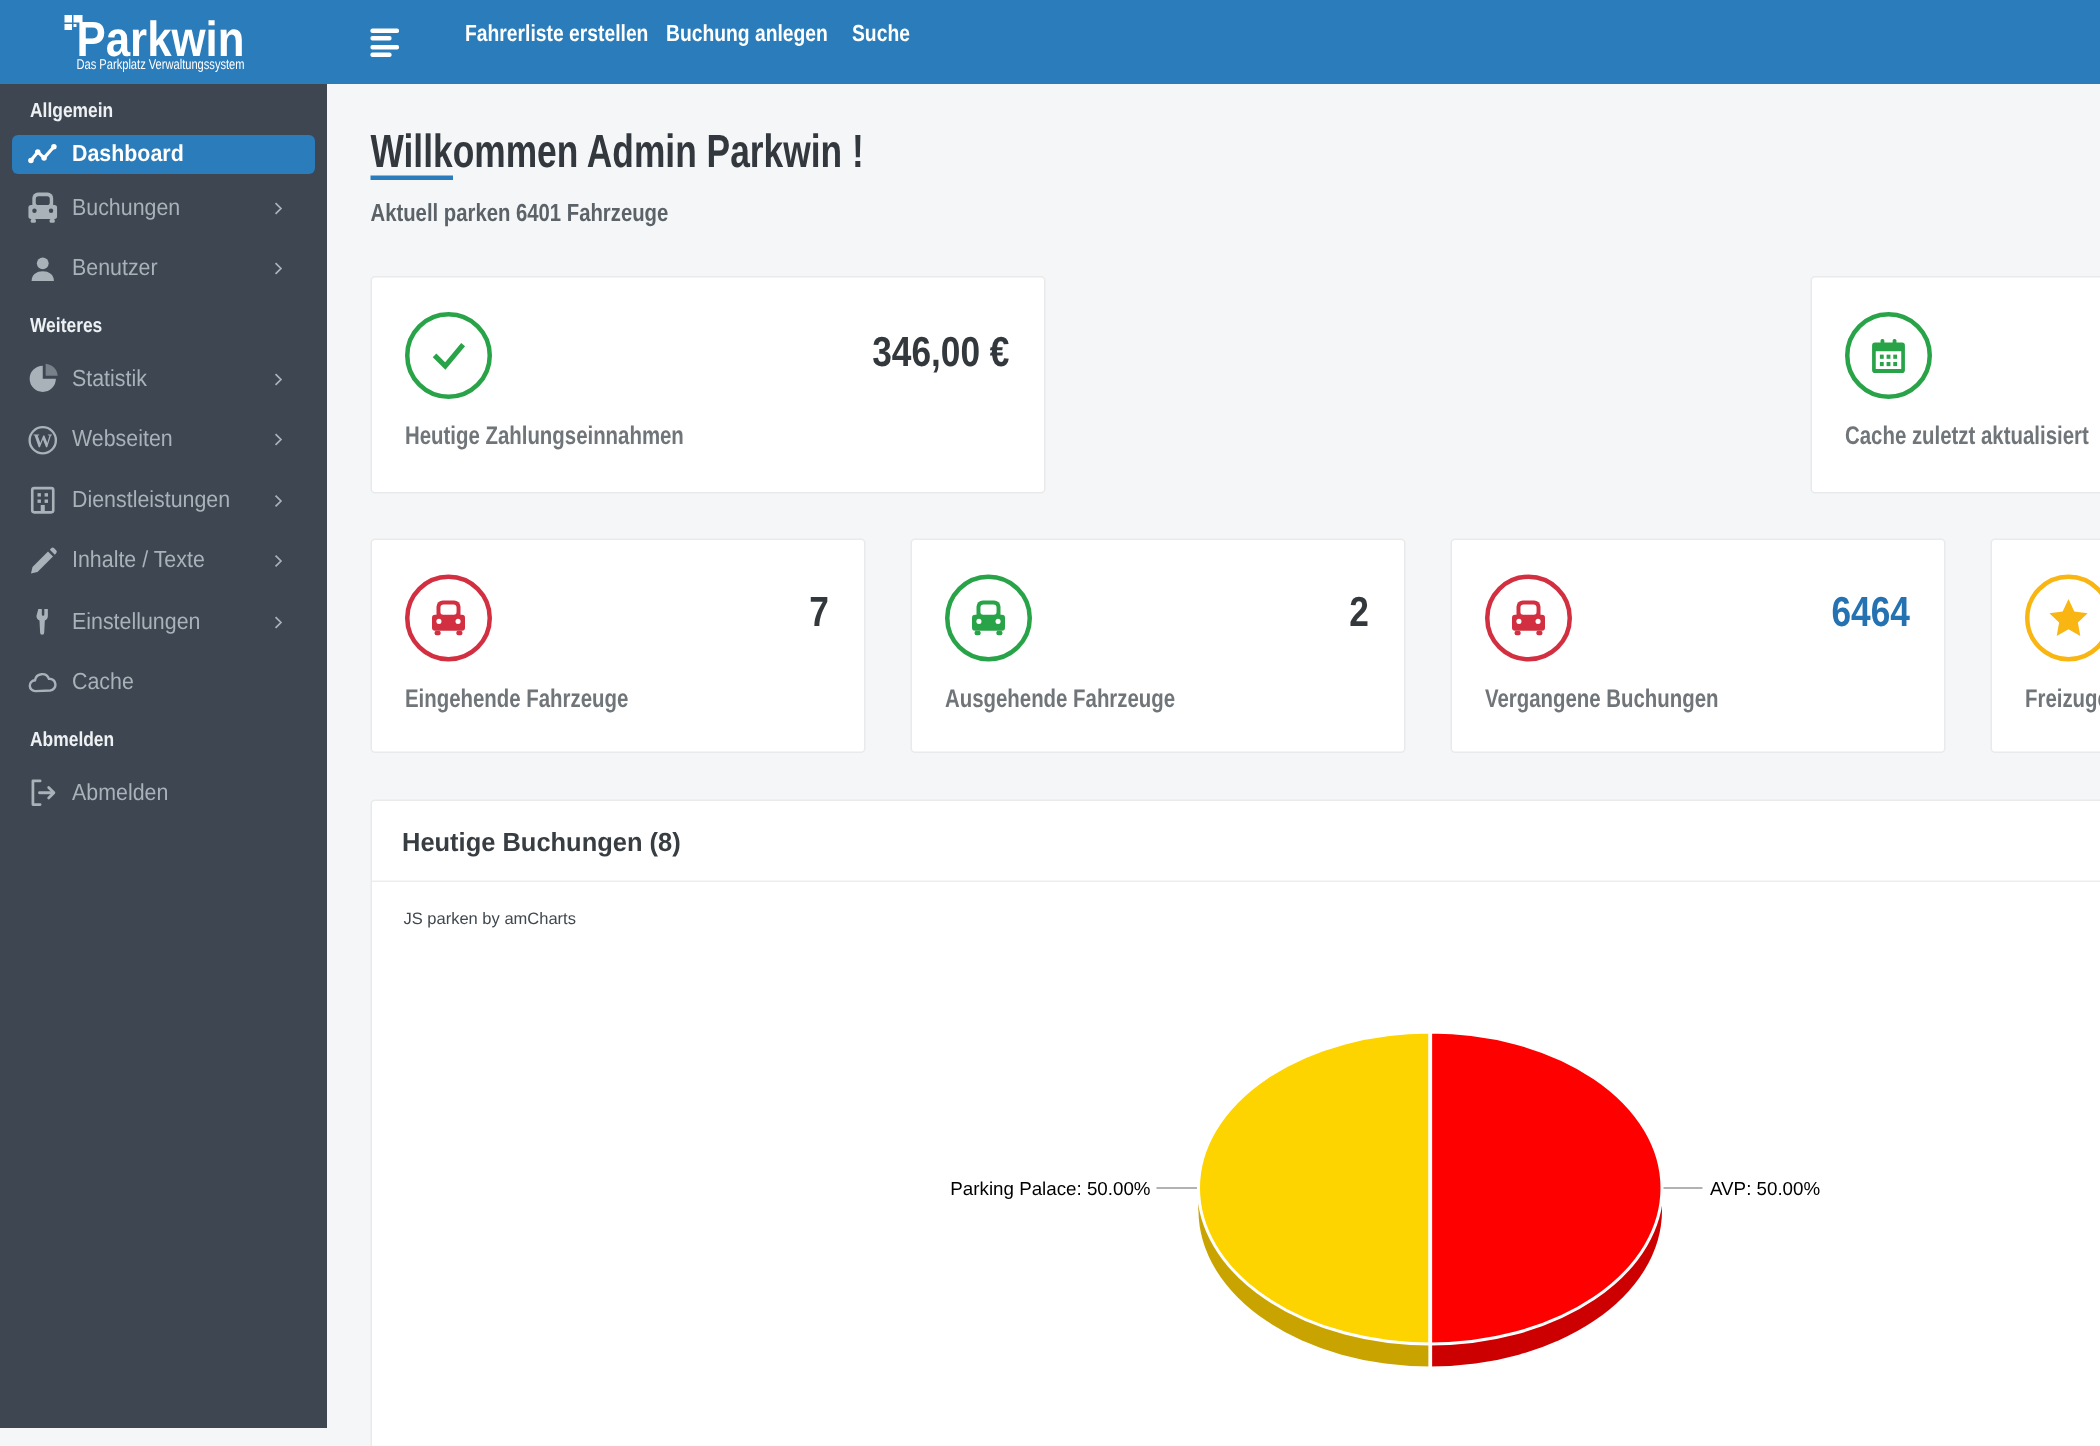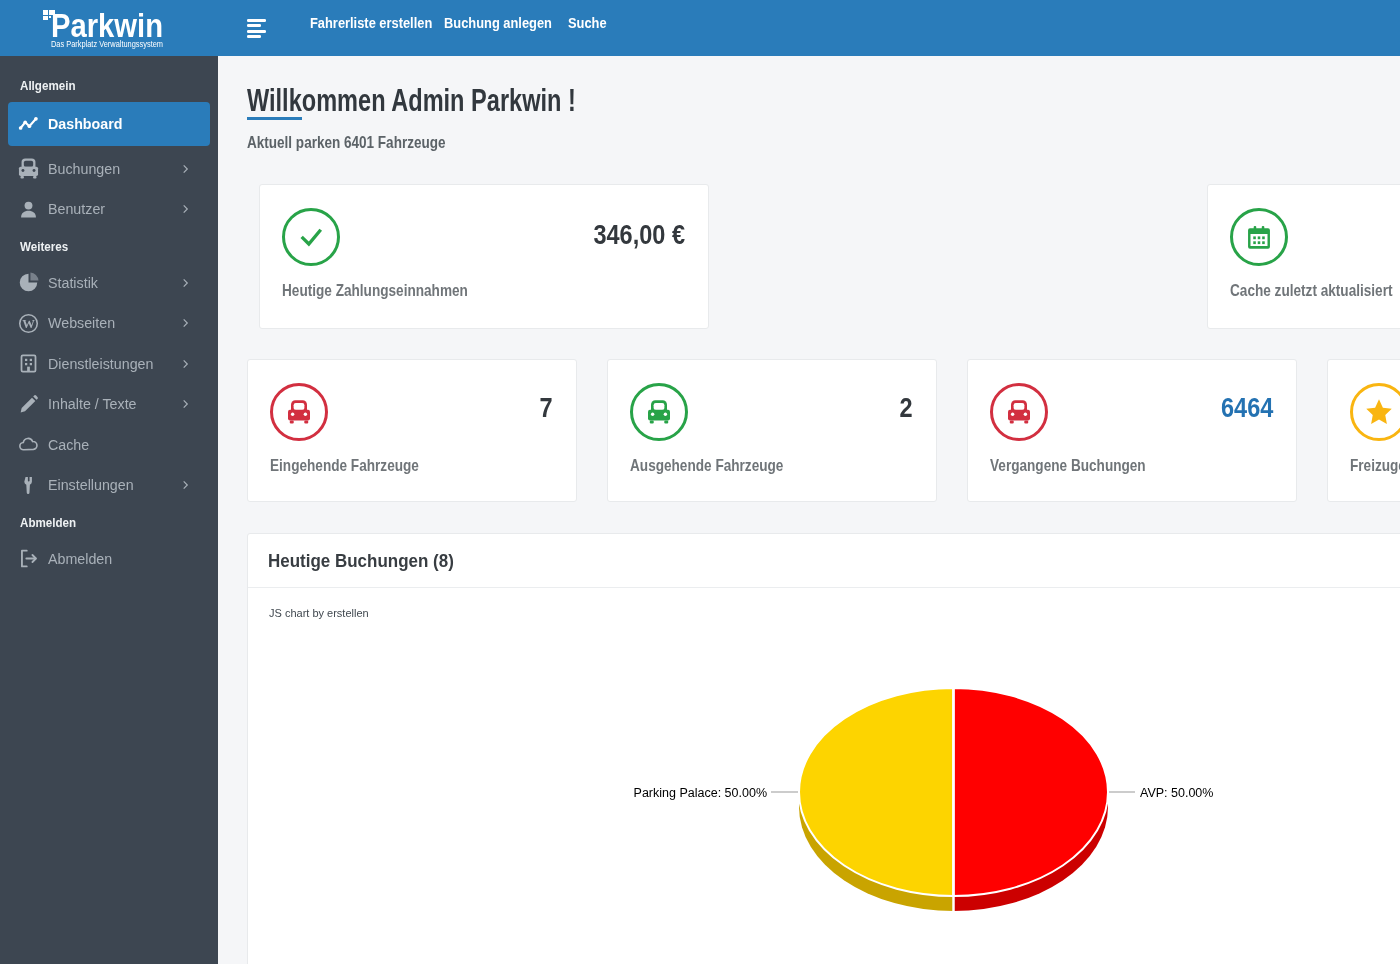--- a/index.html
+++ b/index.html
@@ -6,29 +6,29 @@
 * { margin:0; padding:0; box-sizing:border-box; }
 html,body { width:1400px; height:964px; overflow:hidden; font-family:"Liberation Sans", sans-serif; background:#f5f6f8; }
 .topbar { position:absolute; left:0; top:0; width:1400px; height:56px; background:#2a7cba; z-index:5;text-align:center; }
 .logo { position:absolute; left:51px; top:0; color:#fff; }
 .logo .sq { position:absolute; background:#fff; }
 .logo .name { position:absolute; left:0; top:9px; font-size:33px; font-weight:bold; line-height:1; white-space:nowrap; transform:scaleX(0.885); transform-origin:0 0; }
 .logo .tag { position:absolute; left:0; top:38.5px; font-size:9.5px; line-height:1; white-space:nowrap; transform:scaleX(0.78); transform-origin:0 0; }
 .burger { position:absolute; left:247px; top:19px; }
 .burger div { background:#fff; height:3.1px; border-radius:1.2px; margin-bottom:2.3px; }
 .topnav a { position:absolute; top:12px; color:#fff; font-size:15.5px; font-weight:bold; line-height:1.4; white-space:nowrap; transform:scaleX(0.83); transform-origin:0 50%; }
-.sidebar { position:absolute; left:0; top:56px; width:218px; height:908px; background:#3d4651; padding-top:13px; }
+.sidebar { position:absolute; left:0; top:44px; width:218px; height:908px; background:#3d4651; padding-top:13px; }
 .sec { height:33px; display:flex; align-items:center; padding-left:20px; color:#eef1f3; font-size:13.5px; font-weight:bold; }
 .sec span { transform:scaleX(0.86); transform-origin:0 50%; }
 .item { height:40.5px; display:flex; align-items:center; padding-left:18px; color:#a9b1b9; font-size:15.5px; position:relative; }
 .item .txt { transform:scaleX(0.92); transform-origin:0 50%; white-space:nowrap; }
 .item svg { width:21px; height:21px; margin-right:9px; flex:0 0 21px; }
 .item .chev { position:absolute; right:28px; top:0; height:100%; display:flex; align-items:center; }
 .item .chev svg { width:9px; height:10px; margin:0; flex:none; }
-.item.active { background:#2a7cba; border-radius:4px; margin:0 8px 2.5px 8px; padding-left:10px; color:#fff; height:44px; font-weight:bold; }
+.item.active { background:#2a7cba; border-radius:4px; margin:0 8px 2.5px 8px; padding-left:10px; color:#fff; height:26px; font-weight:bold; }
 .main { position:absolute; left:218px; top:56px; width:1182px; height:908px; background:#f5f6f8; overflow:hidden; }
 .content { position:absolute; left:29px; top:0; width:1410px; height:908px; }
 h1 { position:absolute; left:0; top:25.5px; font-size:31px; color:#32383e; line-height:1.2; white-space:nowrap; transform:scaleX(0.76); transform-origin:0 0; }
 .rule { position:absolute; left:0; top:61px; width:55px; height:3.2px; background:#2a7cba; }
 .sub { position:absolute; left:0; top:78.2px; font-size:16.5px; font-weight:bold; color:#5c6368; line-height:1; white-space:nowrap; transform:scaleX(0.82); transform-origin:0 0; }
 .card { position:absolute; background:#fff; border:1px solid #e8eaec; border-radius:3px; height:145px; }
 .r1 { top:128px; }
 .r2 { top:303px; height:143px; }
 .circ { position:absolute; left:22px; top:23px; width:58px; height:58px; border-radius:50%; border:3.2px solid; display:flex; align-items:center; justify-content:center; }
 .circ svg { width:30px; height:30px; }
@@ -141,35 +141,35 @@
         <path d="M17.4 2.8 l3.8 3.8 1-1 a1.6 1.6 0 0 0 0-2.3 l-1.5-1.5 a1.6 1.6 0 0 0-2.3 0 z"></path>
       </svg>
       <span class="txt">Inhalte / Texte</span>
       <span class="chev">
         <svg viewBox="0 0 10 10" fill="none" stroke="currentColor" stroke-width="1.3">
           <path d="M3 1 L7 5 L3 9"></path>
         </svg>
       </span>
     </div>
   <div class="item">
+      <svg viewBox="0 0 24 24" fill="currentColor">
+        <path d="M8.6 2.3 h2.7 v4.2 a0.95 0.95 0 0 0 1.9 0 V2.3 h2.7 v5.3 a3.7 3.7 0 0 1-2.3 3.4 l-0.5 9.3 a1.55 1.55 0 0 1-3.1 0 l-0.5-9.3 a3.7 3.7 0 0 1-2.3-3.4 z"></path>
+      </svg>
+      <span class="txt">Einstellungen</span>
+      <span class="chev">
+        <svg viewBox="0 0 10 10" fill="none" stroke="currentColor" stroke-width="1.3">
+          <path d="M3 1 L7 5 L3 9"></path>
+        </svg>
+      </span>
+    </div>
+  <div class="item">
       <svg viewBox="0 0 26 20" fill="none" stroke="currentColor" stroke-width="2">
         <path d="M7 16.5 a4.5 4.5 0 0 1-0.4-9 a6 6 0 0 1 11.5-1.2 a4.8 4.8 0 0 1 1 9.7 z"></path>
       </svg>
       <span class="txt">Cache</span>
-    </div>
-  <div class="item">
-      <svg viewBox="0 0 24 24" fill="currentColor">
-        <path d="M8.6 2.3 h2.7 v4.2 a0.95 0.95 0 0 0 1.9 0 V2.3 h2.7 v5.3 a3.7 3.7 0 0 1-2.3 3.4 l-0.5 9.3 a1.55 1.55 0 0 1-3.1 0 l-0.5-9.3 a3.7 3.7 0 0 1-2.3-3.4 z"></path>
-      </svg>
-      <span class="txt">Einstellungen</span>
-      <span class="chev">
-        <svg viewBox="0 0 10 10" fill="none" stroke="currentColor" stroke-width="1.3">
-          <path d="M3 1 L7 5 L3 9"></path>
-        </svg>
-      </span>
     </div>
   <div class="sec">
       <span>Abmelden</span>
     </div>
   <div class="item">
       <svg viewBox="0 0 24 24" fill="none" stroke="currentColor" stroke-width="2.1" stroke-linecap="round" stroke-linejoin="round">
         <path d="M10 3 H4.5 V21 H10"></path>
         <path d="M9.5 12 H20"></path>
         <path d="M16.5 8 L20.5 12 L16.5 16"></path>
       </svg>
@@ -195,21 +195,21 @@
     <a style="left:310px">Fahrerliste erstellen</a>
     <a style="left:444px">Buchung anlegen</a>
     <a style="left:568px">Suche</a>
   </div>
 </div>
 <div class="main">
 <div class="content">
   <h1>Willkommen Admin Parkwin !</h1>
   <div class="rule"></div>
   <div class="sub">Aktuell parken 6401 Fahrzeuge</div>
-  <div class="card r1" style="left:12px;width:450px">
+  <div class="card r1" style="left:0;width:450px">
     <div class="circ green">
           <svg style="width:26px;height:26px" viewBox="0 0 24 24" fill="none" stroke="currentColor" stroke-width="3.1" stroke-linecap="square">
             <path d="M4.5 13 L10 18.5 L20 6.5"></path>
           </svg>
         </div>
     <div class="val">346,00 €</div>
     <div class="lab">Heutige Zahlungseinnahmen</div>
   </div>
   <div class="card r1" style="left:960px;width:450px">
     <div class="circ green">
@@ -280,21 +280,21 @@
             <path d="M12 1.8 l3.1 6.7 7.1 0.9 -5.2 5 1.3 7.2 -6.3-3.6 -6.3 3.6 1.3-7.2 -5.2-5 7.1-0.9 z"></path>
           </svg>
         </div>
 
     <div class="lab">Freizugebende Buchungen</div>
   </div>
   <div class="panel">
     <div class="phead">
           <h2>Heutige Buchungen (8)</h2>
         </div>
-    <div class="amlabel">JS chart by erstellen</div>
+    <div class="amlabel">JS parken by amCharts</div>
     <svg width="1408" height="470" viewBox="0 0 1408 470" style="position:absolute;left:0;top:54px">
       <rect x="551" y="204" width="154.5" height="15" fill="#c9a400"></rect>
       <rect x="705.5" y="204" width="154.5" height="15" fill="#cc0000"></rect>
       <path d="M705.5 115 A154.5 104 0 0 0 705.5 323 Z" fill="#c9a400"></path>
       <path d="M705.5 115 A154.5 104 0 0 1 705.5 323 Z" fill="#cc0000"></path>
       <path d="M705.5 100 A154.5 104 0 0 0 705.5 308 Z" fill="#fdd400" stroke="#fff" stroke-width="2"></path>
       <path d="M705.5 100 A154.5 104 0 0 1 705.5 308 Z" fill="#ff0000" stroke="#fff" stroke-width="2"></path>
       <line x1="705.5" y1="99" x2="705.5" y2="324" stroke="#fff" stroke-width="2.5"></line>
       <line x1="523" y1="204" x2="550" y2="204" stroke="#999" stroke-width="1"></line>
       <line x1="861" y1="204" x2="887" y2="204" stroke="#999" stroke-width="1"></line>

